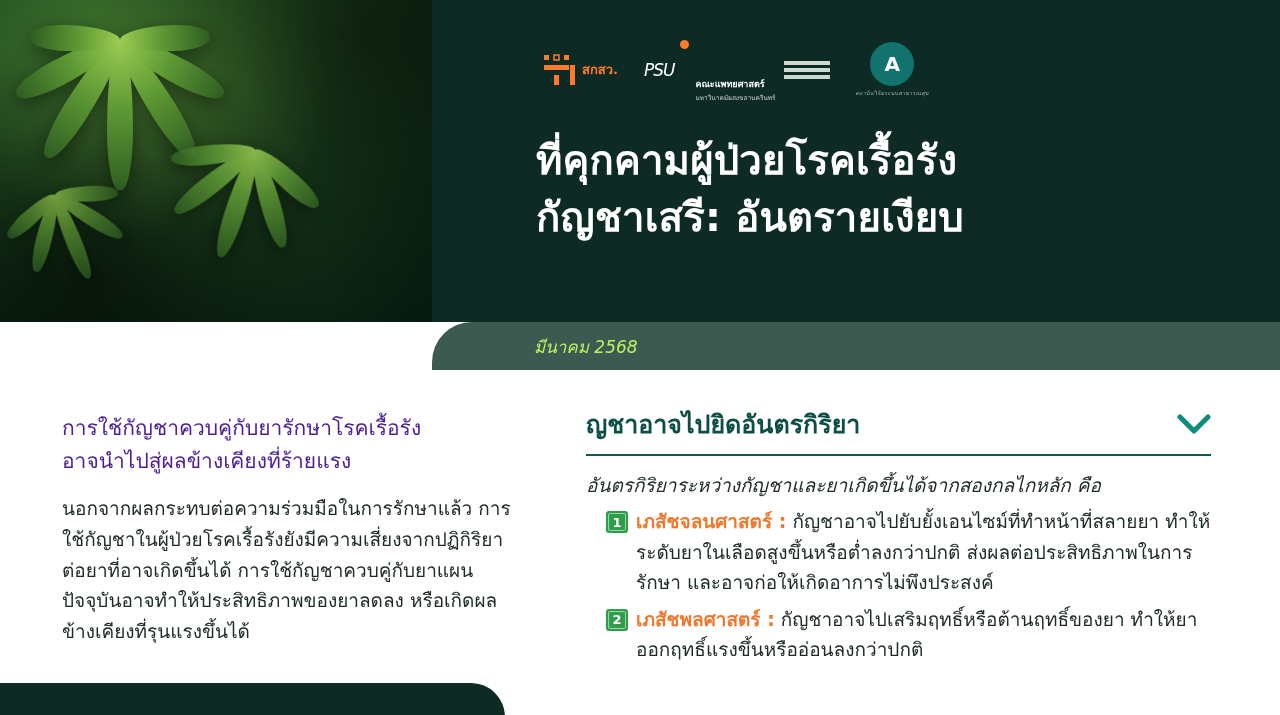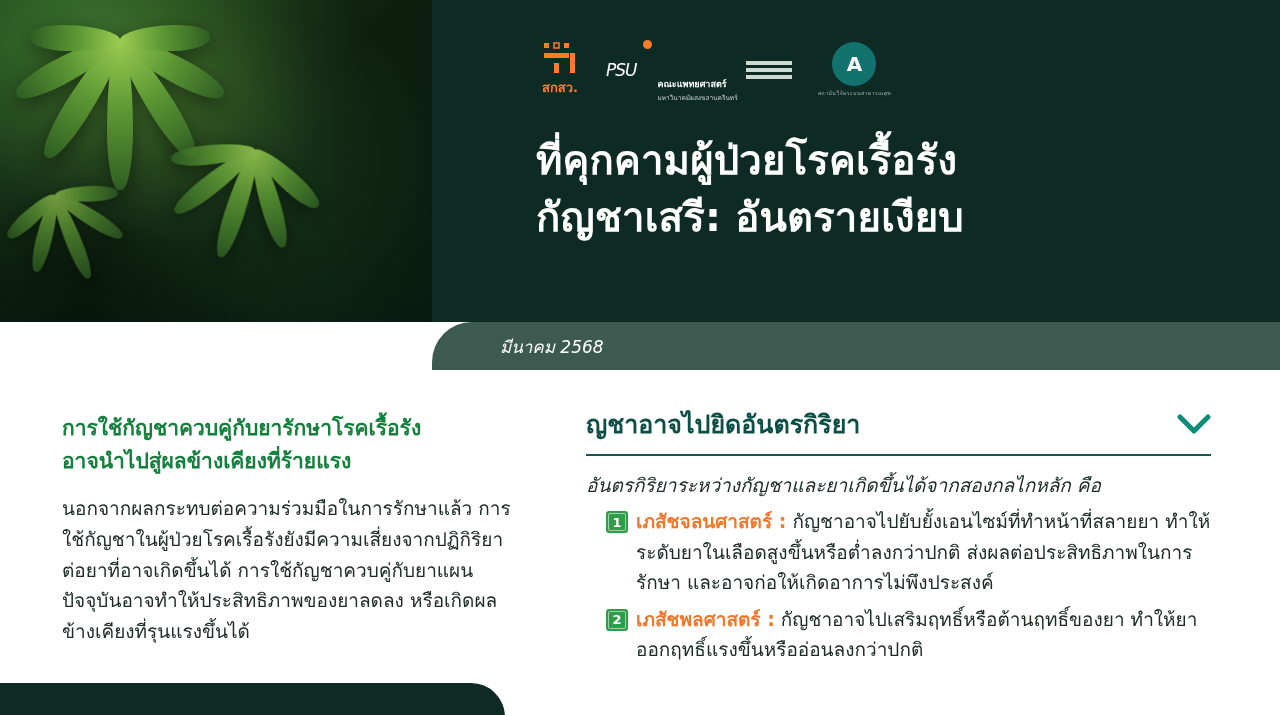--- a/index.html
+++ b/index.html
@@ -62,21 +62,21 @@
   .leaf3 { left: 55px;  top: 195px; transform: scale(0.6) rotate(-22deg); opacity: .7; }
 
   
   .logos {
     position: absolute;
     left: 540px; top: 36px;
     display: flex;
     align-items: center;
     gap: 26px;
   }
-  .logo-sakoso { display: flex; flex-direction: column; align-items: center; gap: 2px; }
+  .logo-sakoso { display: flex; flex-direction: row; align-items: center; gap: 2px; }
   .logo-sakoso .mark {
     color: #ff7a29;
     font-size: 30px; line-height: 30px; font-weight: 700;
     letter-spacing: -2px;
   }
   .logo-sakoso .mark svg { display: block; }
   .logo-sakoso .label { color: #ff7a29; font-size: 13px; font-weight: 700; }
 
   .logo-psu { display: flex; align-items: center; gap: 6px; }
   .logo-psu .psu-mark { color: #fff; font-size: 17px; font-weight: 400; font-style: italic; letter-spacing: -1px; }
@@ -111,42 +111,42 @@
   
   .date-strip {
     position: absolute;
     left: 432px; top: 322px;
     width: 848px; height: 48px;
     background: #3d5a50;
     border-top-left-radius: 40px;
     display: flex; align-items: center;
   }
   .date-text {
-    color: #ffffff;
+    color: #bef264;
     font-size: 17px;
     font-style: italic;
-    margin-left: 68px;
+    margin-left: 102px;
   }
   .header-bottom-fill {
     position: absolute;
     left: 0; top: 322px;
     width: 432px; height: 48px;
     background: #ffffff;
   }
 
   
   .left-col {
     position: absolute;
     left: 62px; top: 412px;
     width: 455px;
   }
   .left-head {
-    color: #15803d;
+    color: #4c1d95;
     font-size: 21px;
-    font-weight: 700;
+    font-weight: 400;
     line-height: 1.55;
   }
   .left-body {
     margin-top: 16px;
     color: #1d2b25;
     font-size: 19px;
     line-height: 1.62;
   }
 
   .green-blob {

